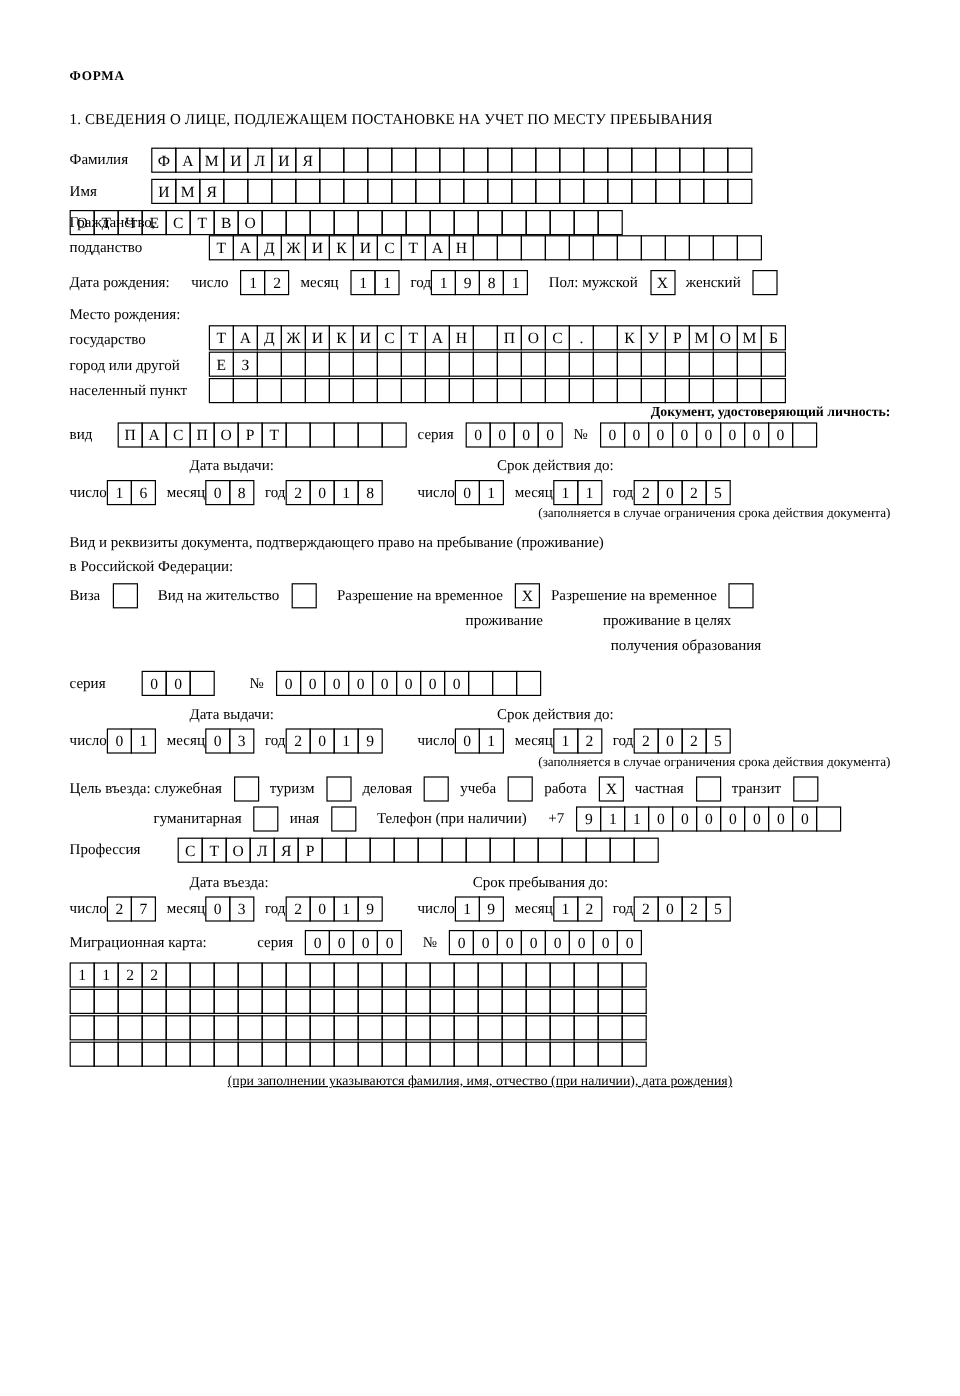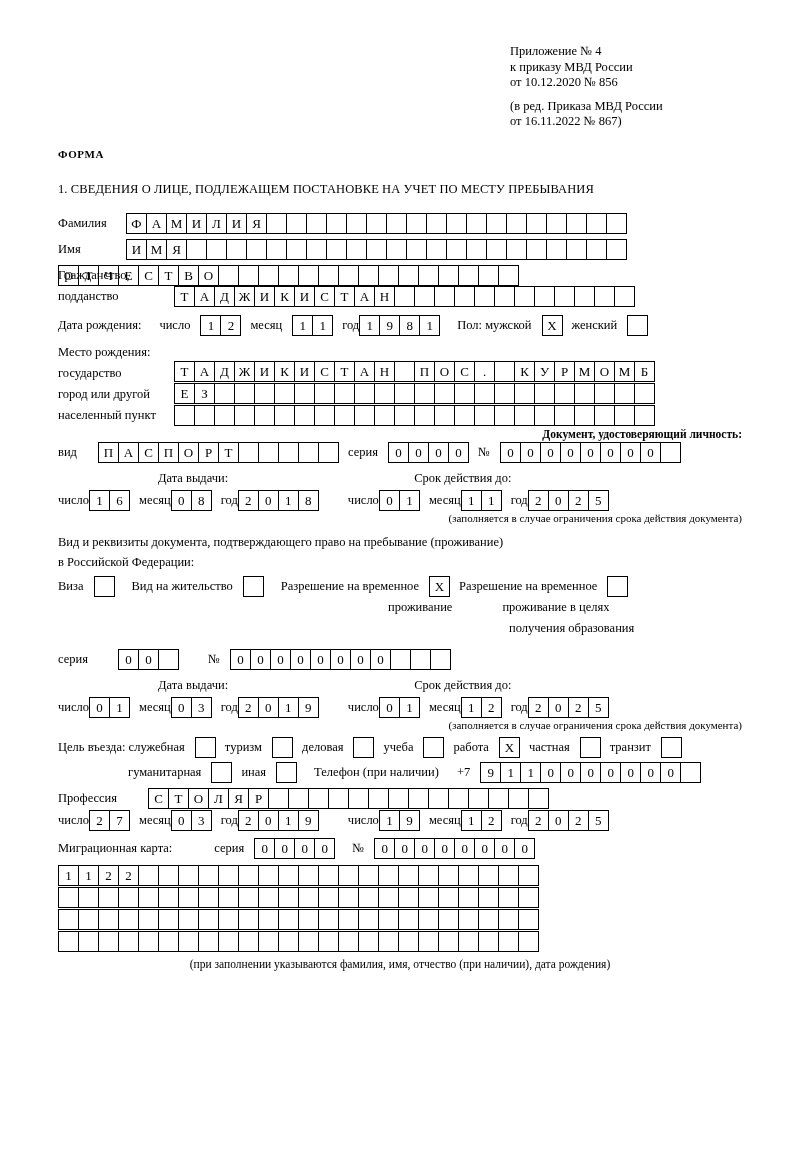--- a/index.html
+++ b/index.html
@@ -88,40 +88,33 @@
   .gapm{width:18px;}
   .gapxl{width:30px;}
   .labelblock{
     font-size:12.5px;
     line-height:20px;
   }
   .footnote{
     text-align:center;
     font-size:11.5px;
     margin-top:6px;
+    text-decoration:underline;
   }
   .right-note{
     font-size:11px;
     text-align:right;
     margin-top:1px;
   }
 </style>
 </head>
 <body>
 
 <div class="page">
 
-  <div class="hdr">
-    <div>Приложение № 4</div>
-    <div>к приказу МВД России</div>
-    <div>от 10.12.2020 № 856</div>
-    <div class="gap"></div>
-    <div>(в ред. Приказа МВД России</div>
-    <div>от 16.11.2022 № 867)</div>
-  </div>
 
   <div class="forma">ФОРМА</div>
 
   <div class="title">
   </div>
 
   <div class="section">1. СВЕДЕНИЯ О ЛИЦЕ, ПОДЛЕЖАЩЕМ ПОСТАНОВКЕ НА УЧЕТ ПО МЕСТУ ПРЕБЫВАНИЯ</div>
 
   <div class="row" style="margin-top:16px">
     <div class="lbl" style="width:68px">Фамилия</div>
@@ -678,20 +671,26 @@
         <div class="bx"></div>
         <div class="bx"></div>
         <div class="bx"></div>
         <div class="bx"></div>
         <div class="bx"></div>
         <div class="bx"></div>
         <div class="bx"></div>
       </div>
   </div>
 
+  <div class="inline" style="margin-top:6px">
+    <div style="width:100px"></div>
+    <div class="lbl">Дата въезда:</div>
+    <div style="width:170px"></div>
+    <div class="lbl">Срок пребывания до:</div>
+  </div>
 
   <div class="row inline" style="margin-top:1px">
     <div class="lbl">число</div>
     <div class="boxes" id="entry-day">
         <div class="bx">2</div>
         <div class="bx">7</div>
       </div>
     <div class="gapl"></div>
     <div class="lbl">месяц</div>
     <div class="boxes" id="entry-month">

